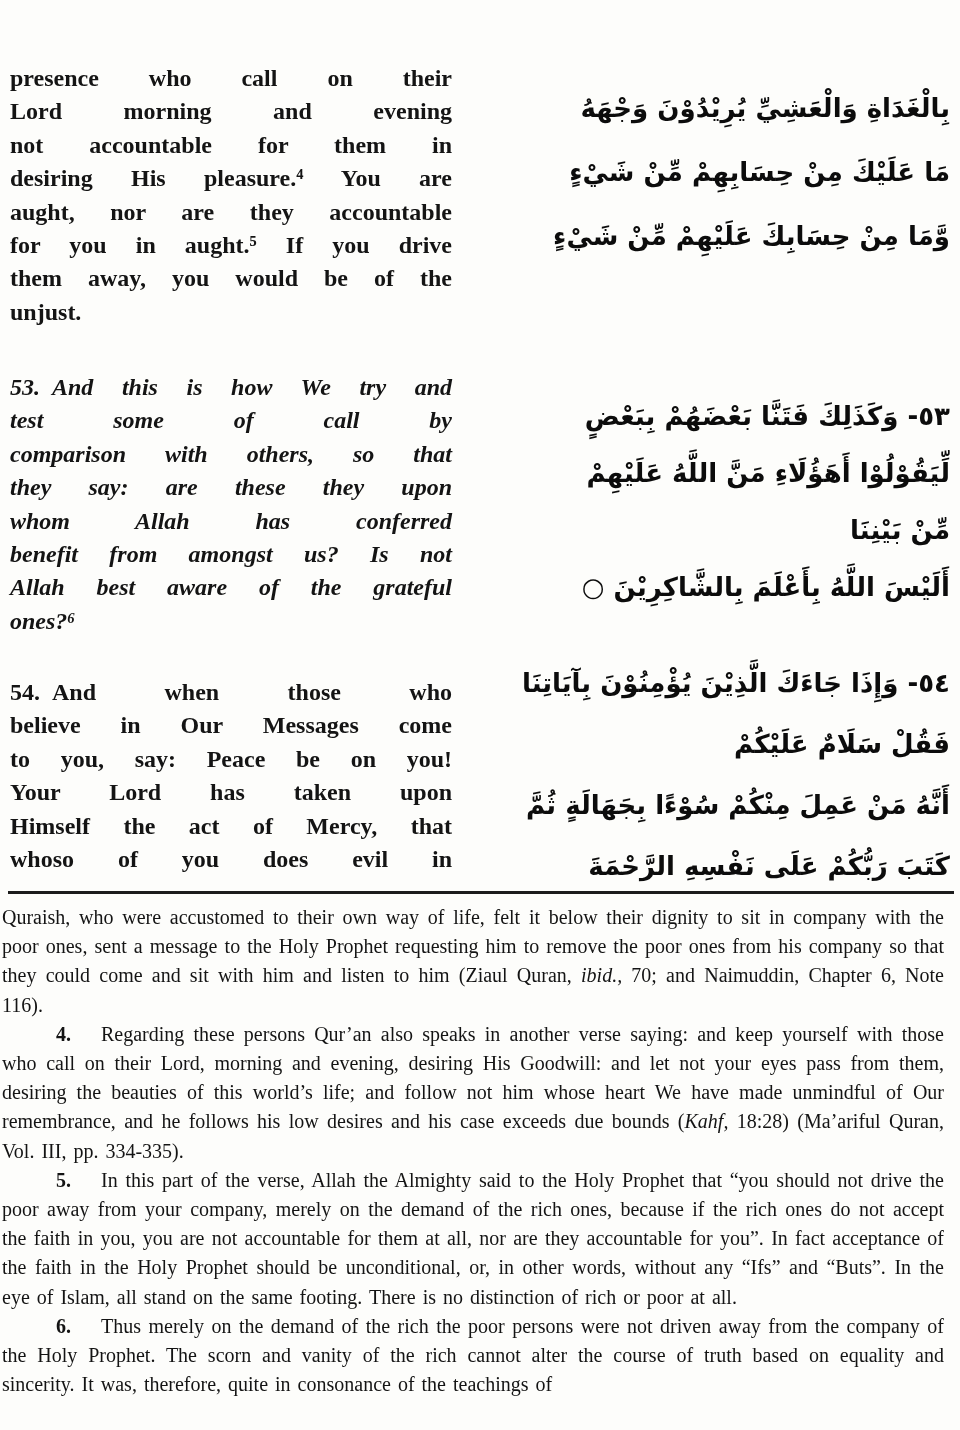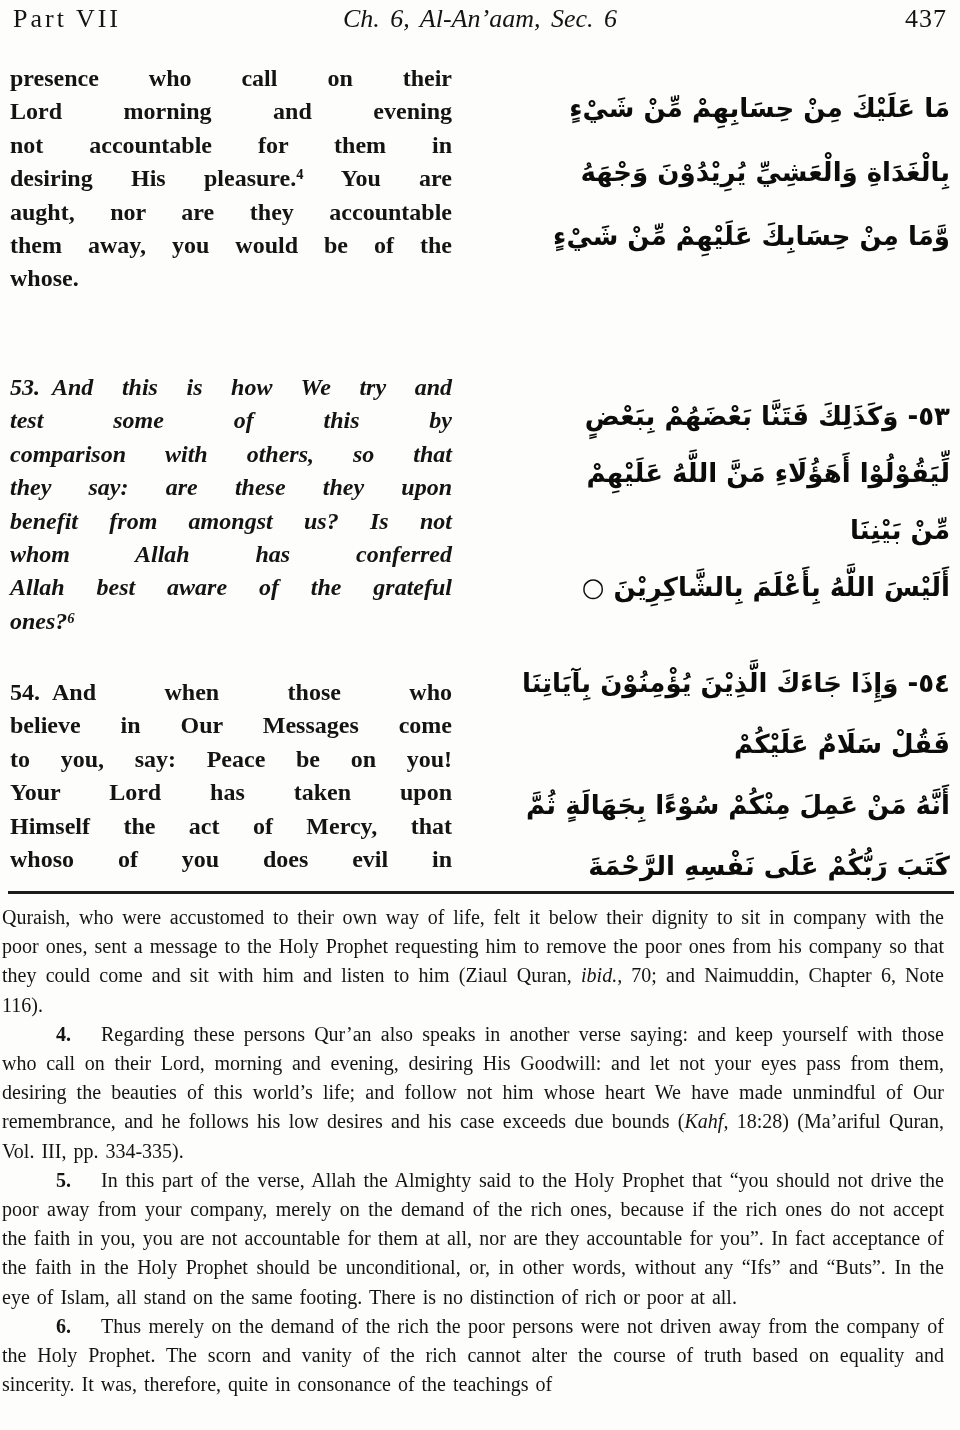--- a/index.html
+++ b/index.html
@@ -38,48 +38,44 @@
   .fn-p{margin:0;text-align:justify;word-spacing:2px;}
   .fn-p.indent{text-indent:54px;}
   .fn-b{font-weight:bold;}
   .fn-i{font-style:italic;}
 </style>
 </head>
 <body>
 
 <div class="page">
 
-  <div class="hdr">
-    <span class="h-left">Part VII</span>
-    <span class="h-center">Ch. 6, Al-An’aam, Sec. 6</span>
-    <span class="h-right">437</span>
-  </div>
 
   <div class="en" id="en52">
       <div class="en-line">presence who call on their</div>
       <div class="en-line">Lord morning and evening</div>
       <div class="en-line">not accountable for them in</div>
       <div class="en-line">desiring His pleasure.⁴ You are</div>
       <div class="en-line">aught, nor are they accountable</div>
+      <div class="en-line">for you in aught.⁵ If you drive</div>
       <div class="en-line">them away, you would be of the</div>
-      <div class="en-line ragged">whose.</div>
+      <div class="en-line ragged">unjust.</div>
     </div>
   <div class="ar" id="ar52">
+      <div class="ar-line ar-right">بِالْغَدَاةِ وَالْعَشِيِّ يُرِيْدُوْنَ وَجْهَهُ</div>
       <div class="ar-line ar-right">مَا عَلَيْكَ مِنْ حِسَابِهِمْ مِّنْ شَيْءٍ</div>
-      <div class="ar-line ar-right">بِالْغَدَاةِ وَالْعَشِيِّ يُرِيْدُوْنَ وَجْهَهُ</div>
       <div class="ar-line ar-right">وَّمَا مِنْ حِسَابِكَ عَلَيْهِمْ مِّنْ شَيْءٍ</div>
     </div>
 
   <div class="en" id="en53">
       <div class="en-line">53. And this is how We try and</div>
-      <div class="en-line">test some of this by</div>
+      <div class="en-line">test some of call by</div>
       <div class="en-line">comparison with others, so that</div>
       <div class="en-line">they say: are these they upon</div>
+      <div class="en-line">whom Allah has conferred</div>
       <div class="en-line">benefit from amongst us? Is not</div>
-      <div class="en-line">whom Allah has conferred</div>
       <div class="en-line">Allah best aware of the grateful</div>
       <div class="en-line ragged">ones?⁶</div>
     </div>
   <div class="ar" id="ar53">
       <div class="ar-line ar-right">٥٣- وَكَذَلِكَ فَتَنَّا بَعْضَهُمْ بِبَعْضٍ</div>
       <div class="ar-line ar-right">لِّيَقُوْلُوْا أَهَؤُلَاءِ مَنَّ اللَّهُ عَلَيْهِمْ</div>
       <div class="ar-line ar-left">مِّنْ بَيْنِنَا</div>
       <div class="ar-line ar-left">أَلَيْسَ اللَّهُ بِأَعْلَمَ بِالشَّاكِرِيْنَ ○</div>
     </div>
 

